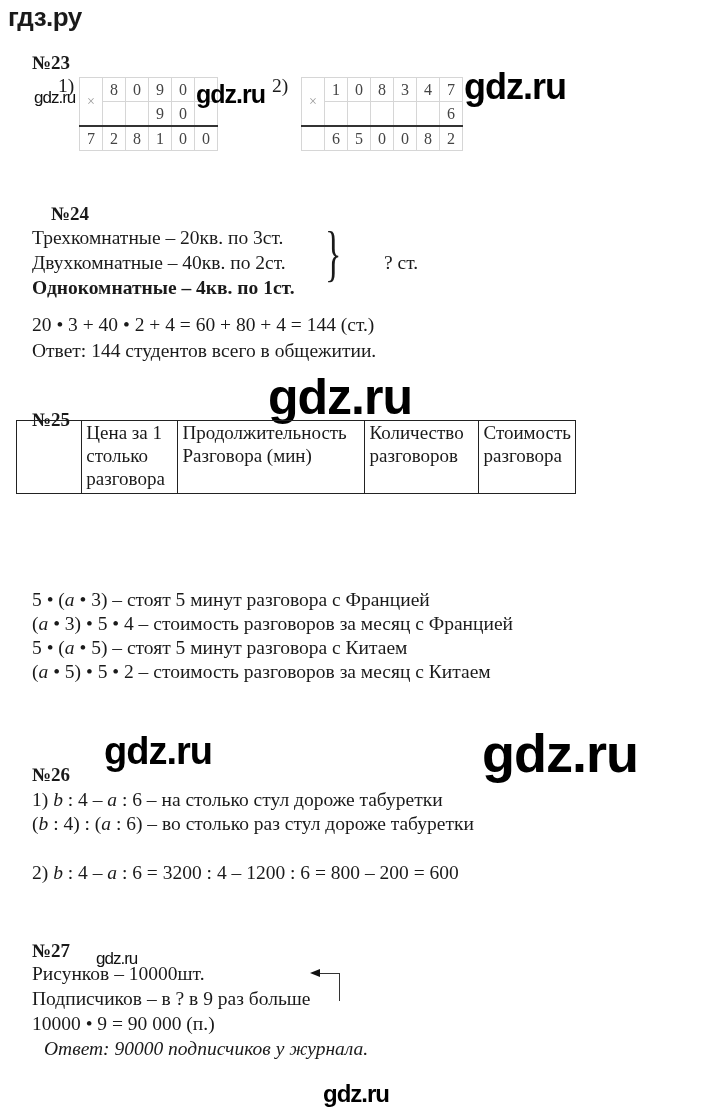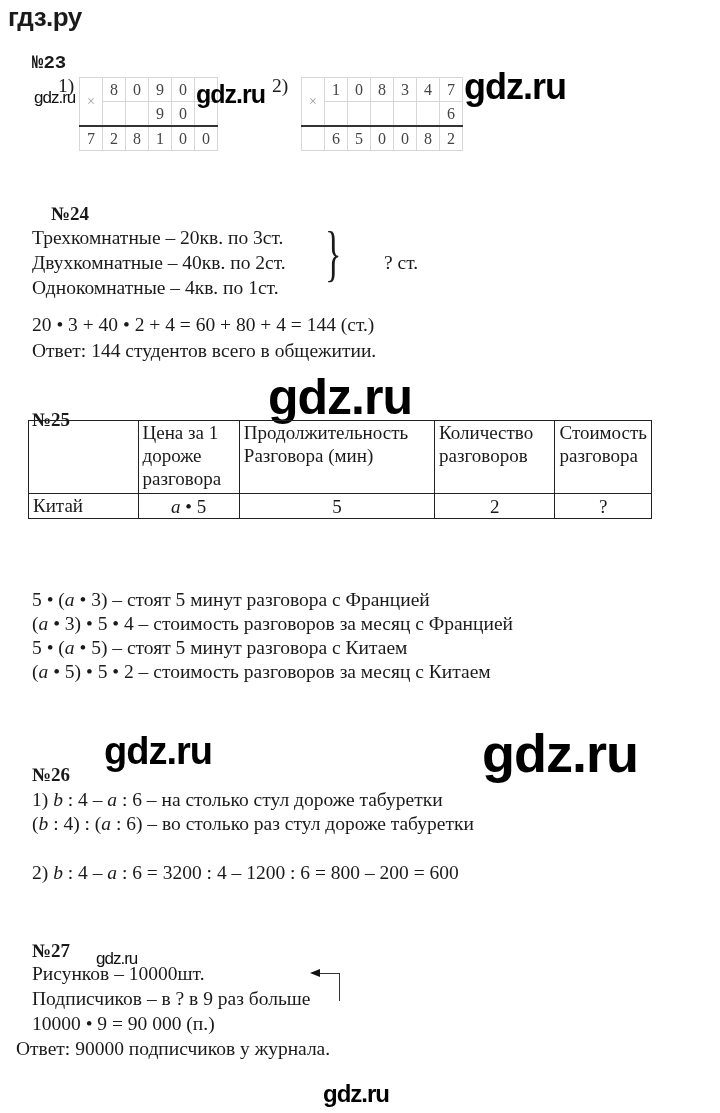--- a/index.html
+++ b/index.html
@@ -29,21 +29,21 @@
 
   .brace { font-size: 62px; line-height: 62px; transform: scaleX(0.55); transform-origin: left top; }
   .arrow-box { border-top: 1.5px solid #333; border-right: 1.5px solid #333; }
   .arrow-head { width: 0; height: 0; border-top: 4px solid transparent; border-bottom: 4px solid transparent; border-right: 10px solid #111; }
 </style>
 </head>
 <body>
 
 <div class="abs site-title">гдз.ру</div>
 
-<div class="abs task-num" style="top:52px; left:32px;font-family:Liberation Mono, monospace;">№23</div>
+<div class="abs task-num" style="top:52px; left:32px;">№23</div>
 <div class="abs line" style="top:74px; left:58px;">1)</div>
 <table class="abs grid" style="top:77px; left:79px;">
   <tbody>
       <tr>
     <td class="op" rowspan="2">×</td>
     <td>8</td>
     <td>0</td>
     <td>9</td>
     <td>0</td>
     <td></td>
@@ -97,57 +97,50 @@
     <td>8</td>
     <td>2</td>
   </tr>
 </tbody>
   </table>
 <div class="abs wm" style="top:66px; left:464px; font-size:36px;">gdz.ru</div>
 
 <div class="abs task-num" style="top:203px; left:32px;margin-left:19px;">№24</div>
 <div class="abs line" style="top:226px; left:32px;">Трехкомнатные – 20кв. по 3ст.</div>
 <div class="abs line" style="top:251px; left:32px;">Двухкомнатные – 40кв. по 2ст.</div>
-<div class="abs line" style="top:276px; left:32px;">Однокомнатные – 4кв. по 1ст.</div>
+<div class="abs line" style="top:276px; left:32px;font-weight:bold;">Однокомнатные – 4кв. по 1ст.</div>
 <div class="abs brace" style="top:222px; left:325px;">}</div>
 <div class="abs line" style="top:251px; left:348px;margin-left:36px;">? ст.</div>
 <div class="abs line" style="top:313px; left:32px;">20 • 3 + 40 • 2 + 4 = 60 + 80 + 4 = 144 (ст.)</div>
 <div class="abs line" style="top:339px; left:32px;">Ответ: 144 студентов всего в общежитии.</div>
 
 <div class="abs task-num" style="top:409px; left:32px;">№25</div>
 <div class="abs wm" style="top:368px; left:268px; font-size:50px;">gdz.ru</div>
 
-<table class="abs t25" style="top:420px; left:28px; width:624px;">
+<table class="abs t25" style="top:420px; left:16px; width:560px;">
   <tbody>
       <tr class="head">
     <td style="width:114px;"></td>
     <td style="width:96px;">
       <div>Цена за 1</div>
-      <div>дороже</div>
+      <div>столько</div>
       <div>разговора</div>
     </td>
     <td style="width:192px;">
       <div>Продолжительность</div>
       <div>Разговора (мин)</div>
     </td>
     <td style="width:116px;">
       <div>Количество</div>
       <div>разговоров</div>
     </td>
     <td>
       <div>Стоимость</div>
       <div>разговора</div>
     </td>
-  </tr>
-  <tr class="row">
-    <td>Китай</td>
-    <td class="c"><i>a</i><span> • 5</span></td>
-    <td class="c">5</td>
-    <td class="c">2</td>
-    <td class="c">?</td>
   </tr>
 </tbody>
   </table>
 
 <div class="abs" style="top:588px; left:32px;">
   <div class="line"><span>5 • (</span><i>a</i><span> • 3) – стоят 5 минут разговора с Францией</span></div>
   <div class="line"><span>(</span><i>a</i><span> • 3) • 5 • 4 – стоимость разговоров за месяц с Францией</span></div>
   <div class="line"><span>5 • (</span><i>a</i><span> • 5) – стоят 5 минут разговора с Китаем</span></div>
   <div class="line"><span>(</span><i>a</i><span> • 5) • 5 • 2 – стоимость разговоров за месяц с Китаем</span></div>
 </div>
@@ -161,17 +154,17 @@
 </div>
 <div class="abs" style="top:861px; left:32px;">
   <div class="line"><span>2) </span><i>b</i><span> : 4 – </span><i>a</i><span> : 6 = 3200 : 4 – 1200 : 6 = 800 – 200 = 600</span></div>
 </div>
 
 <div class="abs task-num" style="top:940px; left:32px;">№27</div>
 <div class="abs wm-small" style="top:949px; left:96px;">gdz.ru</div>
 <div class="abs line" style="top:962px; left:32px;">Рисунков – 10000шт.</div>
 <div class="abs line" style="top:987px; left:32px;">Подписчиков – в ? в 9 раз больше</div>
 <div class="abs line" style="top:1012px; left:32px;">10000 • 9 = 90 000 (п.)</div>
-<div class="abs line" style="top:1037px; left:16px;">Ответ: 90000 подписчиков у журнала.</div>
+<div class="abs line" style="top:1037px; left:44px;font-style:italic;">Ответ: 90000 подписчиков у журнала.</div>
 <div class="abs arrow-box" style="top:973px; left:318px; width:21px; height:27px;"></div>
 <div class="abs arrow-head" style="top:969px; left:310px;"></div>
 
 <div class="abs wm" style="top:1080px; left:323px; font-size:24px;">gdz.ru</div>
 
 </body></html>

